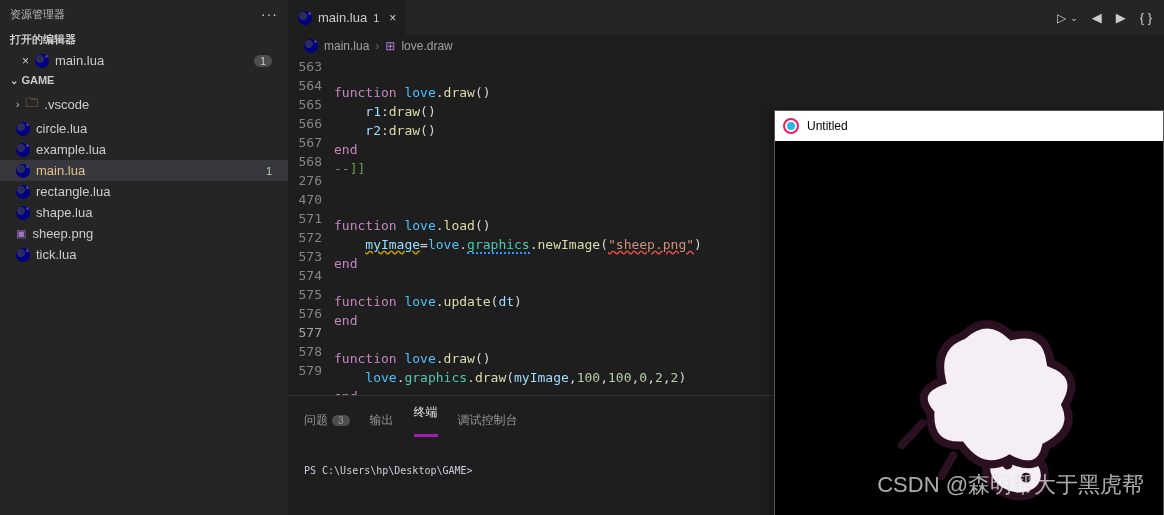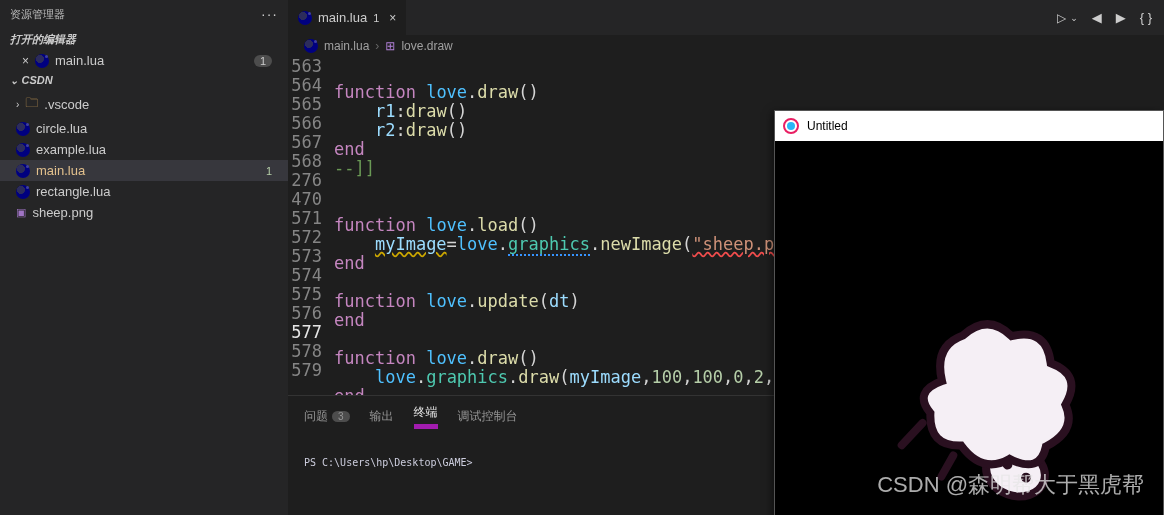--- a/index.html
+++ b/index.html
@@ -12,21 +12,21 @@
       height: 515px;
       overflow: hidden;
       position: relative;
     }
     .container { display: flex; height: 100%; }
     
     
     .sidebar { width: 288px; background: #252526; display: flex; flex-direction: column; }
     .sidebar-header { display: flex; justify-content: space-between; align-items: flex-end; padding: 6px 10px; font-size: 11px; color: #bbbbbb; }
     .sidebar-header .dots { color: #cccccc; font-size: 14px; letter-spacing: 1px; cursor: pointer; }
-    .sidebar-section { padding: 4px 10px; font-size: 11px; font-weight: 600; color: #cccccc; font-style: italic; }
+    .sidebar-section { padding: 4px 10px; font-size: 11px; font-weight: 600; color: #cccccc; }
     .open-editor { padding: 2px 16px 2px 22px; display: flex; align-items: center; gap: 6px; font-size: 13px; }
     .open-editor .close { color: #cccccc; font-size: 12px; cursor: pointer; }
     .open-editor .num { margin-left: auto; color: #cccccc; background: #4d4d4d; border-radius: 8px; padding: 0 6px; font-size: 11px; }
     .tree-item { padding: 3px 16px; display: flex; align-items: center; gap: 6px; font-size: 13px; cursor: pointer; }
     .tree-item.active { background: #37373d; }
     .tree-item.active .fname { color: #e2c08d; }
     .tree-item .num { margin-left: auto; font-size: 11px; }
     .chevron { color: #cccccc; font-size: 10px; }
     .lua-icon { width: 14px; height: 14px; border-radius: 50%; background: radial-gradient(circle at 35% 35%, #2c2c5c 30%, #000080 32%); display: inline-block; flex-shrink: 0; position: relative; }
     .lua-icon::after { content: ""; position: absolute; width: 3px; height: 3px; background: #4040a0; border-radius: 50%; top: 1px; right: 1px; }
@@ -40,44 +40,44 @@
     .tab .close { color: #cccccc; font-size: 12px; cursor: pointer; margin-left: 4px; }
     .tab .mod { color: #cccccc; font-size: 11px; }
     .tab-actions { margin-left: auto; display: flex; align-items: center; gap: 14px; padding-right: 12px; color: #cccccc; }
     .tab-actions span { cursor: pointer; }
     .play { color: #cccccc; font-size: 12px; }
     .breadcrumb { display: flex; align-items: center; gap: 6px; padding: 4px 16px; font-size: 12px; color: #a0a0a0; }
     .breadcrumb .sep { color: #666; }
     .method-icon { color: #b180d7; }
     
     
-    .code-area { flex: 1; display: flex; font-family: Consolas, monospace; font-size: 17px; line-height: 19px; overflow: hidden; }
+    .code-area { flex: 1; display: flex; font-family: Consolas, monospace; font-size: 13px; line-height: 19px; overflow: hidden; }
     .gutter { width: 46px; text-align: right; color: #858585; padding-right: 12px; user-select: none; }
     .gutter .ln { height: 19px; }
-    .gutter .ln.current { color: #e5e5e5; }
+    .gutter .ln.current { color: #a3a3a3; }
     .code { flex: 1; margin-top: 26px; }
     .code .line { height: 19px; white-space: pre; }
     .kw { color: #c586c0; }
     .fn { color: #dcdcaa; }
     .var { color: #9cdcfe; }
     .obj { color: #4ec9b0; }
     .str { color: #ce9178; }
     .num { color: #b5cea8; }
     .com { color: #6a9955; }
     .op { color: #d4d4d4; }
     .glob { color: #4fc1ff; }
     .underline-warn { text-decoration: underline wavy #cca700; }
     .underline-err { text-decoration: underline wavy #f14c4c; }
     .underline-blue { border-bottom: 2px dotted #3794ff; }
     
     
     .terminal-panel { height: 120px; border-top: 1px solid #333; background: #1e1e1e; }
     .term-tabs { display: flex; gap: 20px; padding: 8px 16px; font-size: 12px; color: #969696; align-items: center; }
     .term-tabs span { cursor: pointer; }
-    .term-tabs .active { color: #e7e7e7; border-bottom: 5px solid #a21caf; padding-bottom: 3px; }
+    .term-tabs .active { color: #e7e7e7; border-bottom: 3px solid #a21caf; padding-bottom: 13px; }
     .term-tabs .badge { background: #4d4d4d; border-radius: 8px; padding: 0 6px; font-size: 10px; margin-left: 4px; }
     .term-content { padding: 20px 16px 8px; font-family: Consolas, monospace; font-size: 10px; color: #cccddd; }
     
     
     .game-window { position: absolute; top: 90px; right: 0; width: 390px; height: 420px; background: #000; border: 1px solid #555; box-shadow: -2px 2px 8px rgba(0,0,0,0.5); margin-top: 20px; }
     .game-titlebar { height: 30px; background: #fff; display: flex; align-items: center; gap: 8px; padding: 0 8px; color: #000; font-size: 12px; }
     .love-icon { width: 16px; height: 16px; border-radius: 50%; border: 2px solid #e91e63; position: relative; display: inline-block; }
     .love-icon::after { content: ""; position: absolute; inset: 2px; border-radius: 50%; background: #29b6f6; }
     .sheep { position: absolute; top: 180px; left: 100px; }
     
@@ -94,21 +94,21 @@
     </div>
     <div class="sidebar-section">打开的编辑器</div>
     <div class="open-editor">
       <span class="close">×</span>
       <span class="lua-icon"></span>
       <span>main.lua</span>
       <span class="num">1</span>
     </div>
     <div class="sidebar-section">
       <span class="chevron">⌄</span>
-      <span>CSDN</span>
+      <span>GAME</span>
     </div>
     <div id="tree">
         <div class="tree-item">
           <span class="chevron">›</span>
           <span class="folder-icon">🗀</span>
           <span class="fname">.vscode</span>
         </div>
         <div class="tree-item">
           <span class="lua-icon"></span>
           <span class="fname">circle.lua</span>
@@ -120,22 +120,30 @@
         <div class="tree-item active">
           <span class="lua-icon"></span>
           <span class="fname">main.lua</span>
           <span class="num">1</span>
         </div>
         <div class="tree-item">
           <span class="lua-icon"></span>
           <span class="fname">rectangle.lua</span>
         </div>
         <div class="tree-item">
+          <span class="lua-icon"></span>
+          <span class="fname">shape.lua</span>
+        </div>
+        <div class="tree-item">
           <span class="img-icon">▣</span>
           <span class="fname">sheep.png</span>
+        </div>
+        <div class="tree-item">
+          <span class="lua-icon"></span>
+          <span class="fname">tick.lua</span>
         </div>
       </div>
   </div>
 
   <div class="editor-area">
     <div class="tabs">
       <div class="tab">
         <span class="lua-icon"></span>
         <span>main.lua</span>
         <span class="mod">1</span>

